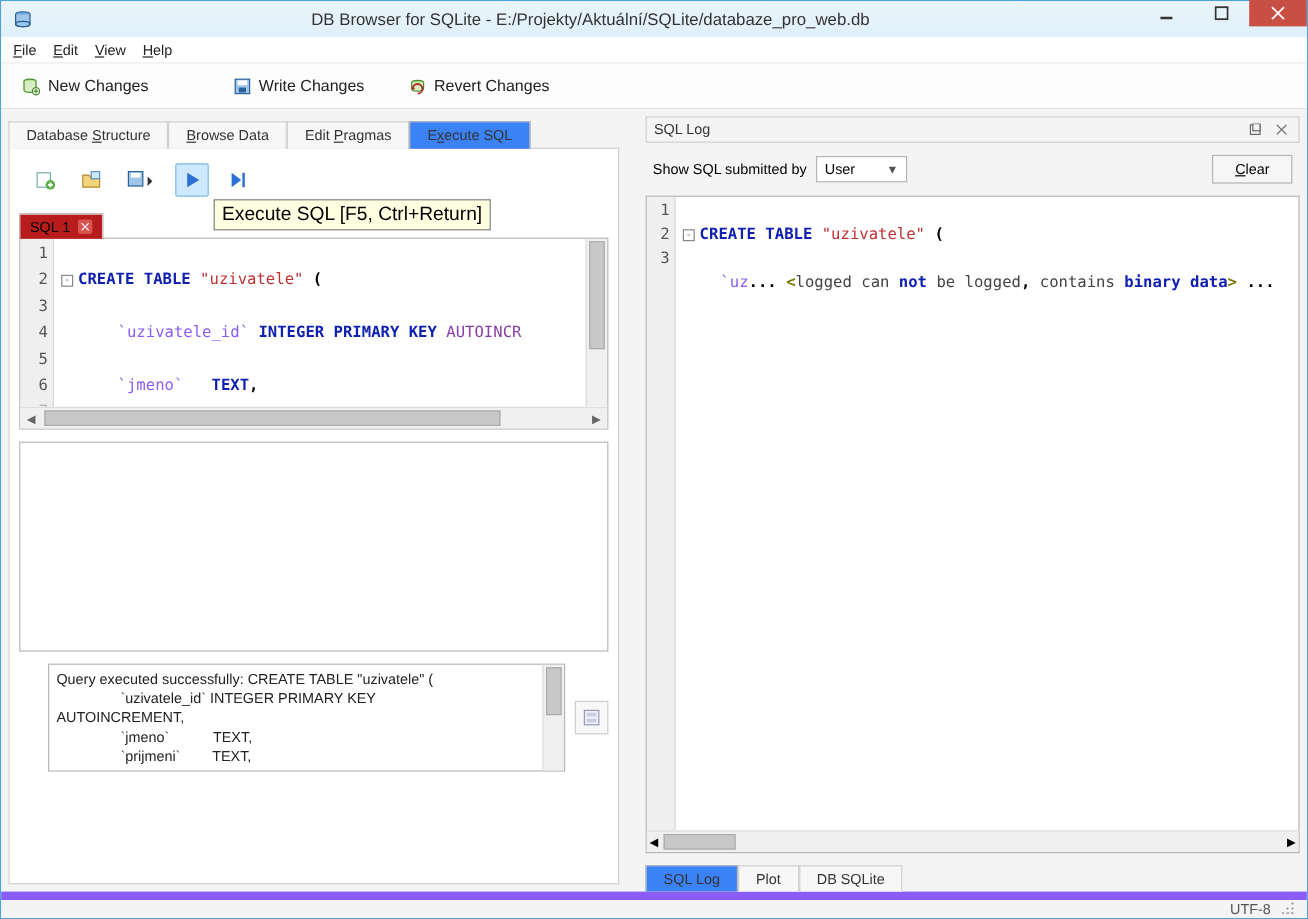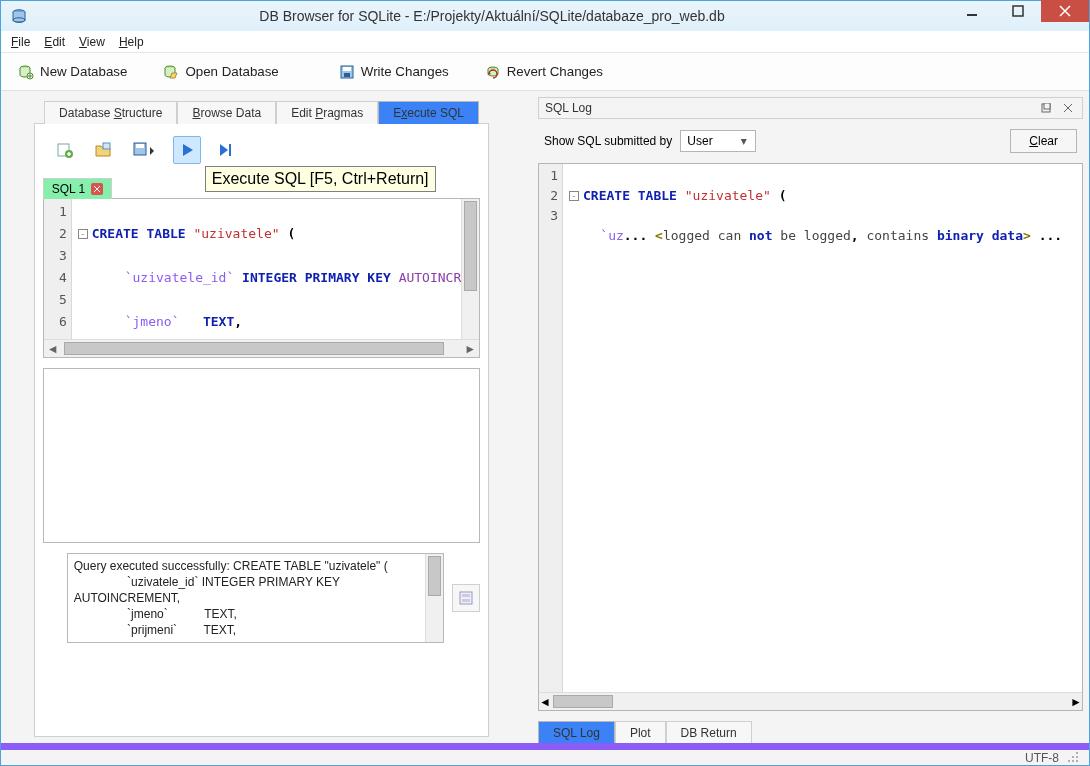--- a/index.html
+++ b/index.html
@@ -17,37 +17,37 @@
   .menubar { height: 22px; background: #fff; display: flex; align-items: center; padding: 0 10px; gap: 14px; border-bottom: 1px solid #e6e6e6; }
   .menubar span { color: #222; }
   .menubar span u { text-decoration: underline; }
   
   .toolbar { height: 38px; background: #fdfdfd; border-bottom: 1px solid #e0e0e0; display: flex; align-items: center; padding: 0 6px; gap: 4px; }
   .tool-btn { display: flex; align-items: center; gap: 6px; padding: 4px 10px; border: 1px solid transparent; border-radius: 2px; background: transparent; color:#222; }
   .tool-sep { width:6px; }
   .icon16 { width:16px; height:16px; display:inline-block; }
   
   .main { flex: 1; display: flex; background: #f4f4f4; overflow:hidden; }
-  .left-pane { width: 515px; display: flex; flex-direction: column; padding: 6px 0 6px 6px; align-items: center; }
+  .left-pane { width: 515px; display: flex; flex-direction: column; padding: 6px 0 6px 6px; }
   .splitter { width: 6px; cursor: col-resize; }
   .right-pane { flex: 1; display: flex; flex-direction: column; padding: 6px 6px 0 16px; }
   
   .tabs-row { display: flex; align-items: flex-end; height: 26px; position: relative; }
   .tab { padding: 4px 14px; border: 1px solid #cfcfcf; border-bottom: none; background: #f7f7f7; color:#333; margin-right: 0px; position: relative; top: 1px; }
   .tab u{text-decoration: underline;}
   .tab.active { background: #3b82f6; border-color:#b8b8b8; z-index: 2; }
   .tab-content-box { flex:1; border: 1px solid #cfcfcf; background: #fff; display:flex; flex-direction:column; padding: 8px; }
   
   .sql-toolbar { display:flex; align-items:center; gap:10px; padding: 4px 2px 10px 8px; position:relative; }
   .sql-tb-btn { width:28px; height:28px; display:flex; align-items:center; justify-content:center; border:1px solid transparent; border-radius:2px; }
   .sql-tb-btn.hl { background:#cde8ff; border-color:#7fb8e8; }
   .tooltip { position:absolute; left:162px; top:34px; background:#ffffe1; border:1px solid #808080; padding:3px 6px; font-size:16px; color:#000; z-index:50; white-space:nowrap; }
   
   .sqltab-row { display:flex; align-items:flex-end; height:24px; }
-  .sqltab { padding:3px 8px; border:1px solid #cfcfcf; border-bottom:none; background:#86efac; display:flex; align-items:center; gap:6px; position:relative; top:1px; }
+  .sqltab { padding:3px 8px; border:1px solid #cfcfcf; border-bottom:none; background:#b91c1c; display:flex; align-items:center; gap:6px; position:relative; top:1px; }
   .close-x { width:12px; height:12px; background:#d9534f; border-radius:2px; display:flex; align-items:center; justify-content:center; }
   .close-x svg{width:8px;height:8px;}
   
   .editor-box { border:1px solid #b8b8b8; height:160px; display:flex; flex-direction:column; }
   .editor-body { flex:1; display:flex; overflow:hidden; }
   .gutter { width:28px; background:#efefef; border-right:1px solid #d8d8d8; color:#555; font-family: Consolas, monospace; font-size:13px; text-align:right; padding:2px 4px 0 0; line-height:22px; }
   .code { flex:1; font-family: Consolas, monospace; font-size:13px; padding:2px 0 0 6px; line-height:22px; white-space:pre; overflow:hidden; position:relative; }
   .vscroll { width:18px; background:#f0f0f0; border-left:1px solid #ddd; position:relative; }
   .vscroll .thumb { position:absolute; left:2px; right:2px; top:2px; height:90px; background:#c8c8c8; border:1px solid #aaa; }
   .hscroll { height:18px; background:#f0f0f0; border-top:1px solid #ddd; display:flex; align-items:center; }
@@ -143,31 +143,23 @@
 
   <div class="toolbar">
     <button class="tool-btn">
       <span class="icon16"><svg viewBox="0 0 16 16">
             <ellipse cx="7" cy="4" rx="5" ry="2" fill="#bfe39b" stroke="#4a8a2a"></ellipse>
             <path d="M2 4v7c0 1.1 2.2 2 5 2s5-.9 5-2V4" fill="#d6efc4" stroke="#4a8a2a"></path>
             <circle cx="12" cy="12" r="3" fill="#fff" stroke="#4a8a2a"></circle>
             <line x1="12" y1="10" x2="12" y2="14" stroke="#4a8a2a"></line>
             <line x1="10" y1="12" x2="14" y2="12" stroke="#4a8a2a"></line>
           </svg></span>
-      <span>New Database</span>
+      <span>New Changes</span>
     </button>
     <div class="tool-sep"></div>
-    <button class="tool-btn">
-      <span class="icon16"><svg viewBox="0 0 16 16">
-            <ellipse cx="7" cy="4" rx="5" ry="2" fill="#bfe39b" stroke="#4a8a2a"></ellipse>
-            <path d="M2 4v7c0 1.1 2.2 2 5 2s5-.9 5-2V4" fill="#d6efc4" stroke="#4a8a2a"></path>
-            <path d="M9 9l5 0-2 5-5 0z" fill="#f3d47a" stroke="#b58a2a"></path>
-          </svg></span>
-      <span>Open Database</span>
-    </button>
     <div class="tool-sep" style="width:30px"></div>
     <button class="tool-btn">
       <span class="icon16"><svg viewBox="0 0 16 16">
             <rect x="2" y="2" width="12" height="12" fill="#9fc5e8" stroke="#2a5f97"></rect>
             <rect x="4" y="3" width="8" height="4" fill="#fff"></rect>
             <rect x="5" y="9" width="6" height="4" fill="#2a5f97"></rect>
           </svg></span>
       <span>Write Changes</span>
     </button>
     <div class="tool-sep"></div>
@@ -345,21 +337,21 @@
             <div class="track">
               <div class="thumb"></div>
             </div>
             <div class="arrow">►</div>
         </div>
       </div>
 
       <div class="bottom-tabs">
         <div class="tab active">SQL Log</div>
         <div class="tab">Plot</div>
-        <div class="tab">DB Return</div>
+        <div class="tab">DB SQLite</div>
       </div>
     </div>
 
   </div>
 
   <div class="statusbar">
     <span>UTF-8</span>
     <span class="grip"></span>
   </div>
 

